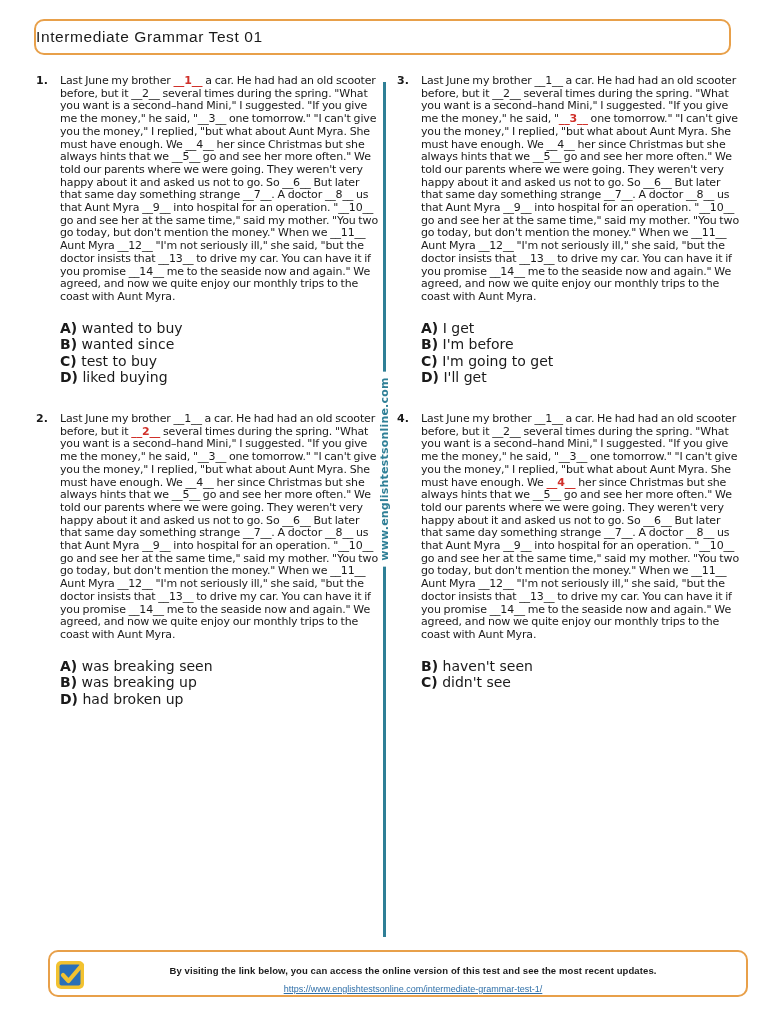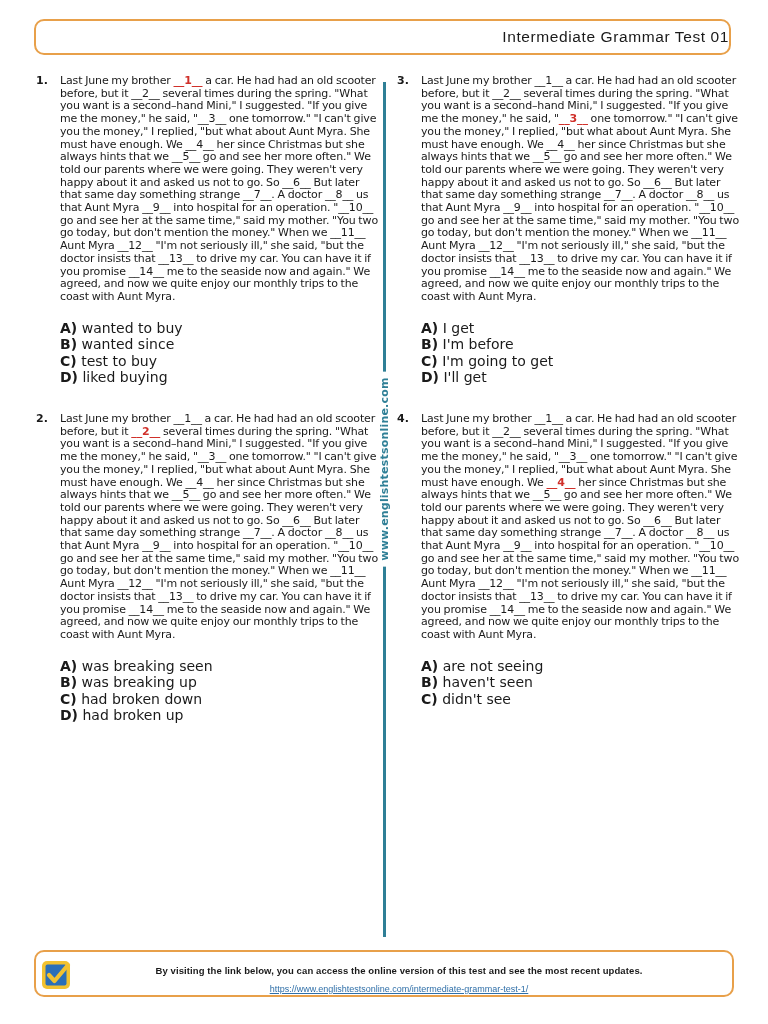--- a/index.html
+++ b/index.html
@@ -19,21 +19,21 @@
       position: absolute;
       left: 34px;
       top: 19px;
       width: 697px;
       height: 36px;
       border: 2px solid #e8a04a;
       border-radius: 10px;
       box-sizing: border-box;
       display: flex;
       align-items: center;
-      justify-content: flex-end;
+      justify-content: flex-start;
       background: #ffffff;
     }
     .title-box h1 {
       margin: 0;
       font-family: "Liberation Sans", sans-serif;
       font-weight: normal;
       font-size: 15.5px;
       letter-spacing: 0.6px;
       color: #1a1a1a;
     }
@@ -93,21 +93,21 @@
     .option {
       font-size: 14px;
       line-height: 16.5px;
       white-space: nowrap;
     }
     .option .letter {
       font-weight: bold;
     }
     .footer-box {
       position: absolute;
-      left: 34px;
+      left: 48px;
       top: 950px;
       width: 700px;
       height: 47px;
       border: 2px solid #e8a04a;
       border-radius: 10px;
       box-sizing: border-box;
       background: #ffffff;
     }
     .check-icon {
       position: absolute;
@@ -159,41 +159,39 @@
     <div class="option"><span class="letter">D)</span> <span>liked buying</span></div>
   </div>
 </div>
 
 <div class="question" style="left:36px; top:413px;">
   <div class="q-num">2.</div>
   <div class="q-text"><span>Last June my brother </span><span class="blank">__1__</span><span> a car. He had had an old scooter before, but it </span><span class="blank hl">__2__</span><span> several times during the spring. "What you want is a second–hand Mini," I suggested. "If you give me the money," he said, "</span><span class="blank">__3__</span><span> one tomorrow." "I can't give you the money," I replied, "but what about Aunt Myra. She must have enough. We </span><span class="blank">__4__</span><span> her since Christmas but she always hints that we </span><span class="blank">__5__</span><span> go and see her more often." We told our parents where we were going. They weren't very happy about it and asked us not to go. So </span><span class="blank">__6__</span><span> But later that same day something strange </span><span class="blank">__7__</span><span>. A doctor </span><span class="blank">__8__</span><span> us that Aunt Myra </span><span class="blank">__9__</span><span> into hospital for an operation. "</span><span class="blank">__10__</span><span> go and see her at the same time," said my mother. "You two go today, but don't mention the money." When we </span><span class="blank">__11__</span><span> Aunt Myra </span><span class="blank">__12__</span><span> "I'm not seriously ill," she said, "but the doctor insists that </span><span class="blank">__13__</span><span> to drive my car. You can have it if you promise </span><span class="blank">__14__</span><span> me to the seaside now and again." We agreed, and now we quite enjoy our monthly trips to the coast with Aunt Myra.</span></div>
   <div class="options">
     <div class="option"><span class="letter">A)</span> <span>was breaking seen</span></div>
     <div class="option"><span class="letter">B)</span> <span>was breaking up</span></div>
-    <div class="option"><span class="letter">C)</span> <span>had broken down</span></div>
     <div class="option"><span class="letter">D)</span> <span>had broken up</span></div>
   </div>
 </div>
 
 <div class="question" style="left:397px; top:75px;">
   <div class="q-num">3.</div>
   <div class="q-text"><span>Last June my brother </span><span class="blank">__1__</span><span> a car. He had had an old scooter before, but it </span><span class="blank">__2__</span><span> several times during the spring. "What you want is a second–hand Mini," I suggested. "If you give me the money," he said, "</span><span class="blank hl">__3__</span><span> one tomorrow." "I can't give you the money," I replied, "but what about Aunt Myra. She must have enough. We </span><span class="blank">__4__</span><span> her since Christmas but she always hints that we </span><span class="blank">__5__</span><span> go and see her more often." We told our parents where we were going. They weren't very happy about it and asked us not to go. So </span><span class="blank">__6__</span><span> But later that same day something strange </span><span class="blank">__7__</span><span>. A doctor </span><span class="blank">__8__</span><span> us that Aunt Myra </span><span class="blank">__9__</span><span> into hospital for an operation. "</span><span class="blank">__10__</span><span> go and see her at the same time," said my mother. "You two go today, but don't mention the money." When we </span><span class="blank">__11__</span><span> Aunt Myra </span><span class="blank">__12__</span><span> "I'm not seriously ill," she said, "but the doctor insists that </span><span class="blank">__13__</span><span> to drive my car. You can have it if you promise </span><span class="blank">__14__</span><span> me to the seaside now and again." We agreed, and now we quite enjoy our monthly trips to the coast with Aunt Myra.</span></div>
   <div class="options">
     <div class="option"><span class="letter">A)</span> <span>I get</span></div>
     <div class="option"><span class="letter">B)</span> <span>I'm before</span></div>
     <div class="option"><span class="letter">C)</span> <span>I'm going to get</span></div>
     <div class="option"><span class="letter">D)</span> <span>I'll get</span></div>
   </div>
 </div>
 
 <div class="question" style="left:397px; top:413px;">
   <div class="q-num">4.</div>
   <div class="q-text"><span>Last June my brother </span><span class="blank">__1__</span><span> a car. He had had an old scooter before, but it </span><span class="blank">__2__</span><span> several times during the spring. "What you want is a second–hand Mini," I suggested. "If you give me the money," he said, "</span><span class="blank">__3__</span><span> one tomorrow." "I can't give you the money," I replied, "but what about Aunt Myra. She must have enough. We </span><span class="blank hl">__4__</span><span> her since Christmas but she always hints that we </span><span class="blank">__5__</span><span> go and see her more often." We told our parents where we were going. They weren't very happy about it and asked us not to go. So </span><span class="blank">__6__</span><span> But later that same day something strange </span><span class="blank">__7__</span><span>. A doctor </span><span class="blank">__8__</span><span> us that Aunt Myra </span><span class="blank">__9__</span><span> into hospital for an operation. "</span><span class="blank">__10__</span><span> go and see her at the same time," said my mother. "You two go today, but don't mention the money." When we </span><span class="blank">__11__</span><span> Aunt Myra </span><span class="blank">__12__</span><span> "I'm not seriously ill," she said, "but the doctor insists that </span><span class="blank">__13__</span><span> to drive my car. You can have it if you promise </span><span class="blank">__14__</span><span> me to the seaside now and again." We agreed, and now we quite enjoy our monthly trips to the coast with Aunt Myra.</span></div>
   <div class="options">
-    <div class="option"><span class="letter">A)</span> <span>are not seeing</span></div>
     <div class="option"><span class="letter">B)</span> <span>haven't seen</span></div>
     <div class="option"><span class="letter">C)</span> <span>didn't see</span></div>
   </div>
 </div>
 
 <div class="footer-box">
   <svg class="check-icon" viewBox="0 0 30 30">
     <rect x="1" y="1" width="28" height="28" rx="5" ry="5" fill="#f2c230"></rect>
     <rect x="4.5" y="4.5" width="21" height="21" rx="2" ry="2" fill="#2a6fb8"></rect>
     <path d="M8 15 L13.5 21 L27 5" fill="none" stroke="#f2c230" stroke-width="4.2" stroke-linecap="round" stroke-linejoin="round"></path>

